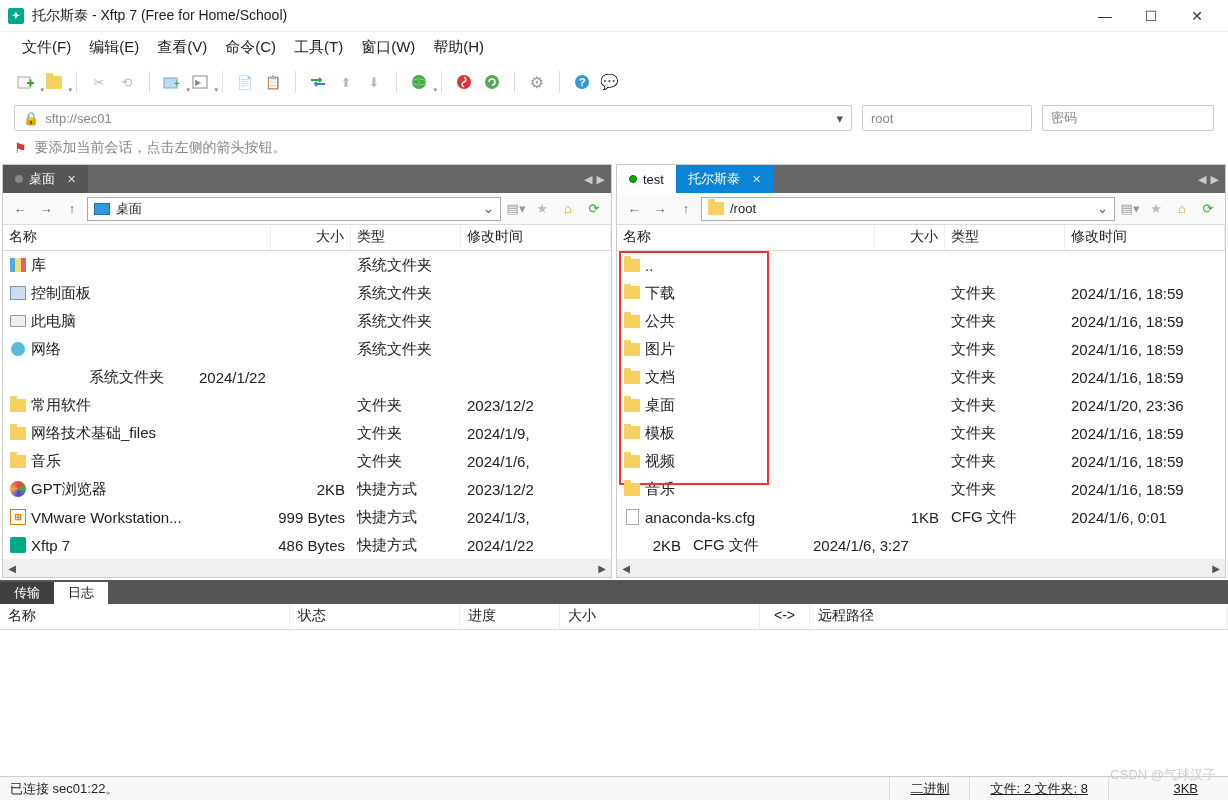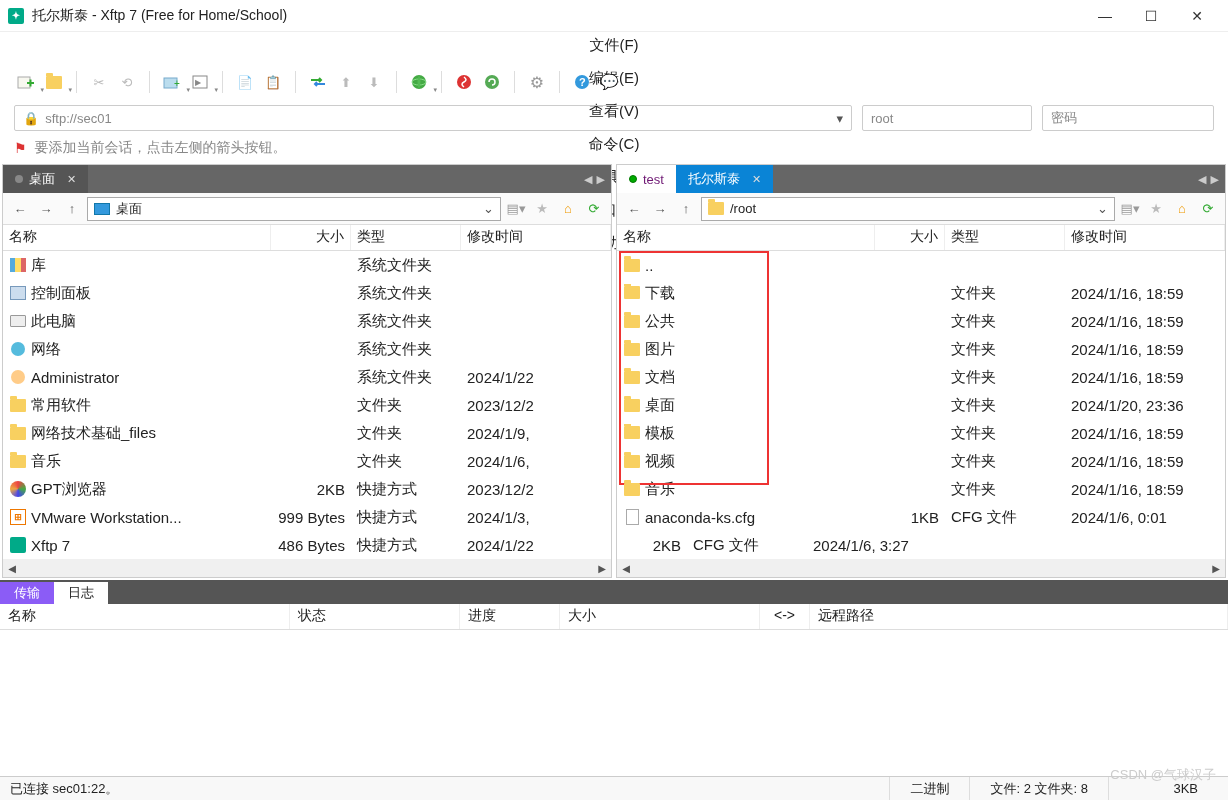--- a/index.html
+++ b/index.html
@@ -6,21 +6,21 @@
 body { width: 1228px; height: 800px; background: #fff; overflow: hidden; font-size: 13px; color: #222; position: relative; }
 
 
 .titlebar { height: 32px; background: #fff; display: flex; align-items: center; padding: 0 8px; border-bottom: 1px solid #eee; }
 .titlebar .app-icon { width: 16px; height: 16px; background: #0a8; border-radius: 2px; margin-right: 8px; display:flex;align-items:center;justify-content:center;color:#fff;font-size:10px;font-weight:bold;}
 .titlebar .title { flex: 1; font-size: 14px; }
 .titlebar .win-controls { display: flex; gap: 0; }
 .titlebar .win-btn { width: 46px; height: 30px; display: flex; align-items: center; justify-content: center; font-size: 14px; color: #333; cursor: default; }
 
 
-.menubar { height: 30px; display: flex; align-items: center; padding: 0 16px; gap: 6px; background: #fff; font-size: 15px; flex-direction: column; }
+.menubar { height: 30px; display: flex; align-items: center; padding: 0 16px; gap: 6px; background: #fff; font-size: 15px; }
 .menubar span { padding: 4px 6px; cursor: default; }
 
 
 .toolbar { height: 40px; display: flex; align-items: center; padding: 0 14px; gap: 4px; background: #fff; }
 .toolbar .tb-btn { width: 24px; height: 24px; display: flex; align-items: center; justify-content: center; cursor: default; position:relative; }
 .toolbar .sep { width: 1px; height: 22px; background: #ddd; margin: 0 6px; }
 .dd::after { content:'▾'; font-size:7px; color:#888; position:absolute; right:-6px; bottom:0px;}
 
 
 .addressbar { height: 32px; display: flex; align-items: center; padding: 0 14px; gap: 10px; background: #fff; }
@@ -32,21 +32,21 @@
 
 
 .hintbar { height: 28px; display: flex; align-items: center; padding: 0 14px; gap: 8px; color: #888; font-size: 14px; }
 .hintbar .flag { color: #d33; font-size:14px;}
 
 
 .panels { display: flex; height: 418px; }
 .panel { flex: 1; display: flex; flex-direction: column; border: 1px solid #ccc; margin: 2px; min-width:0;}
 .panel-tabs { height: 28px; background: #666; display: flex; align-items: center; position:relative;}
 .panel-tab { height: 28px; display: flex; align-items: center; padding: 0 12px; gap: 6px; background: #555; color: #fff; font-size: 13px; cursor:default;}
-.panel-tab.active { background: #fff; color: #701a75; }
+.panel-tab.active { background: #fff; color: #0f172a; }
 .panel-tab.blue { background: #0a84d6; color: #fff; }
 .panel-tab .dot { width: 8px; height: 8px; border-radius: 50%; background: #888; }
 .panel-tab.active .dot { background: #0a0; border:1px solid #070;}
 .panel-tab .close { margin-left: 6px; font-size: 11px; color:#ddd;}
 .tabs-nav { position:absolute; right:6px; display:flex; gap:4px; color:#ccc; font-size:11px;}
 
 .panel-nav { height: 32px; display: flex; align-items: center; padding: 0 6px; gap: 4px; border-bottom: 1px solid #ddd; background:#fafafa;}
 .panel-nav .nb { width:22px;height:22px;display:flex;align-items:center;justify-content:center;cursor:default;color:#555;}
 .panel-nav .path { flex:1; height:24px; border:1px solid #aaa; display:flex;align-items:center;padding:0 6px;gap:6px;background:#fff;}
 .panel-nav .path .drop { margin-left:auto;color:#555;}
@@ -68,30 +68,30 @@
 .row .icn { width: 18px; height: 18px; margin-right: 4px; flex-shrink:0; display:inline-flex;align-items:center;justify-content:center;}
 
 .hscroll { height: 18px; background: #f0f0f0; display:flex;align-items:center;}
 .hscroll .thumb{ flex:1;}
 .hscroll .arr{width:18px;text-align:center;color:#555;font-size:10px;}
 
 .red-box { position: absolute; border: 2px solid #e33; pointer-events: none; }
 
 
 .bottom-tabs { height: 24px; background: #555; display: flex; align-items:flex-end;}
-.bottom-tab { padding: 2px 14px; background: #8b5cf6; color: #fff; font-size: 13px;cursor:default;}
+.bottom-tab { padding: 2px 14px; background: #404040; color: #fff; font-size: 13px;cursor:default;}
 .bottom-tab.active { background: #fff; color: #222; }
 .bottom-head { height: 26px; display: flex; border-bottom: 1px solid #ddd; font-size:14px;}
 .bottom-head div { padding: 3px 8px; border-right: 1px solid #eee; }
 .bottom-body { height: 48px; }
 
 
 .statusbar { position:absolute; bottom:0; left:0; right:0; height: 24px; border-top: 1px solid #ccc; display: flex; align-items: center; padding: 0 10px; font-size: 13px; background:#f8f8f8;}
 .statusbar .sb-left { flex: 1; }
-.statusbar .sb-sec { padding: 0 20px; border-left:1px solid #ddd;height:100%;display:flex;align-items:center;}
+.statusbar .sb-sec { padding: 0 20px; border-left:1px solid #ddd;height:100%;display:flex;align-items:center;text-decoration:underline;}
 
 .watermark { position: absolute; right: 12px; bottom: 16px; color: #ccc; font-size: 13px; pointer-events:none;}
 
 
 .i-folder{width:16px;height:13px;background:#f8d060;border-radius:1px;position:relative;}
 .i-folder::before{content:'';position:absolute;top:-3px;left:0;width:7px;height:3px;background:#f8d060;border-radius:1px 1px 0 0;}
 .i-lib{background:linear-gradient(90deg,#5ad 30%,#fd6 30% 70%,#d66 70%);width:16px;height:14px;}
 .i-file{width:13px;height:16px;background:#fff;border:1px solid #aaa;}
 .i-desk{width:16px;height:12px;background:#39d;border:1px solid #17a;}
 .i-pc{width:16px;height:12px;background:#eee;border:1px solid #999;border-radius:1px;}
@@ -286,26 +286,20 @@
             <span class="icn">
               <div class="i-net"></div>
             </span>
             <span>网络</span>
           </div>
           <div class="cell col-size"></div>
           <div class="cell col-type">系统文件夹</div>
           <div class="cell col-date"></div>
         </div>
         <div class="row">
-          <div class="cell col-name" style="display:flex;align-items:center">
-            <span class="icn">
-              <div style="width:14px;height:14px;background:#fc8;border-radius:50%"></div>
-            </span>
-            <span>Administrator</span>
-          </div>
           <div class="cell col-size"></div>
           <div class="cell col-type">系统文件夹</div>
           <div class="cell col-date">2024/1/22</div>
         </div>
         <div class="row">
           <div class="cell col-name" style="display:flex;align-items:center">
             <span class="icn">
               <div class="i-folder"></div>
             </span>
             <span>常用软件</span>

